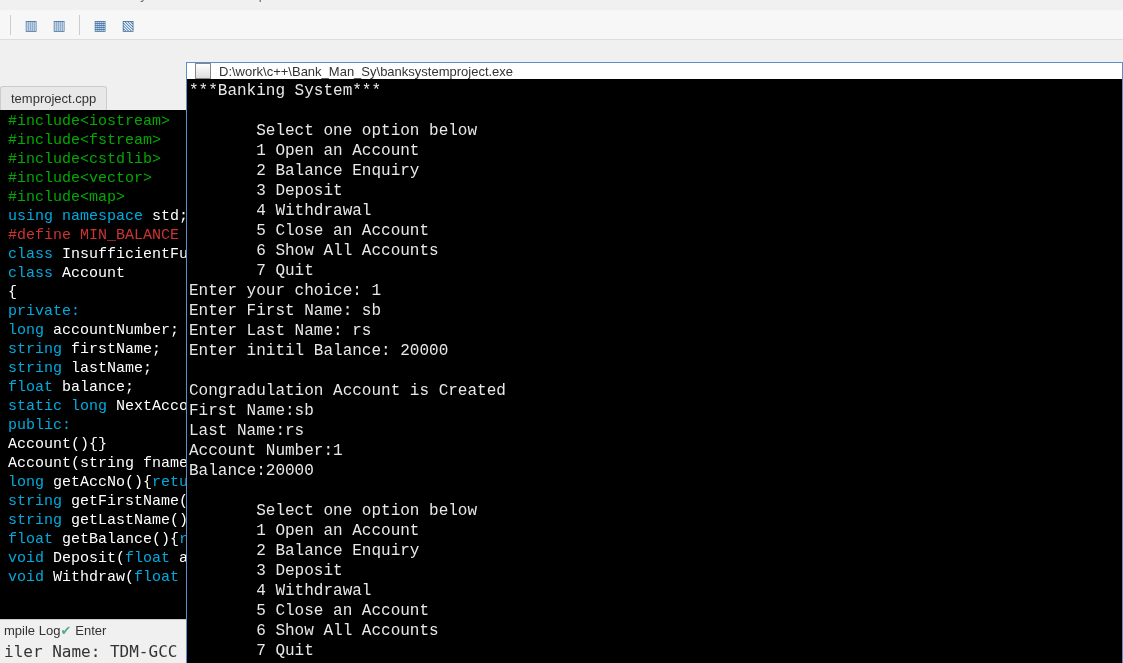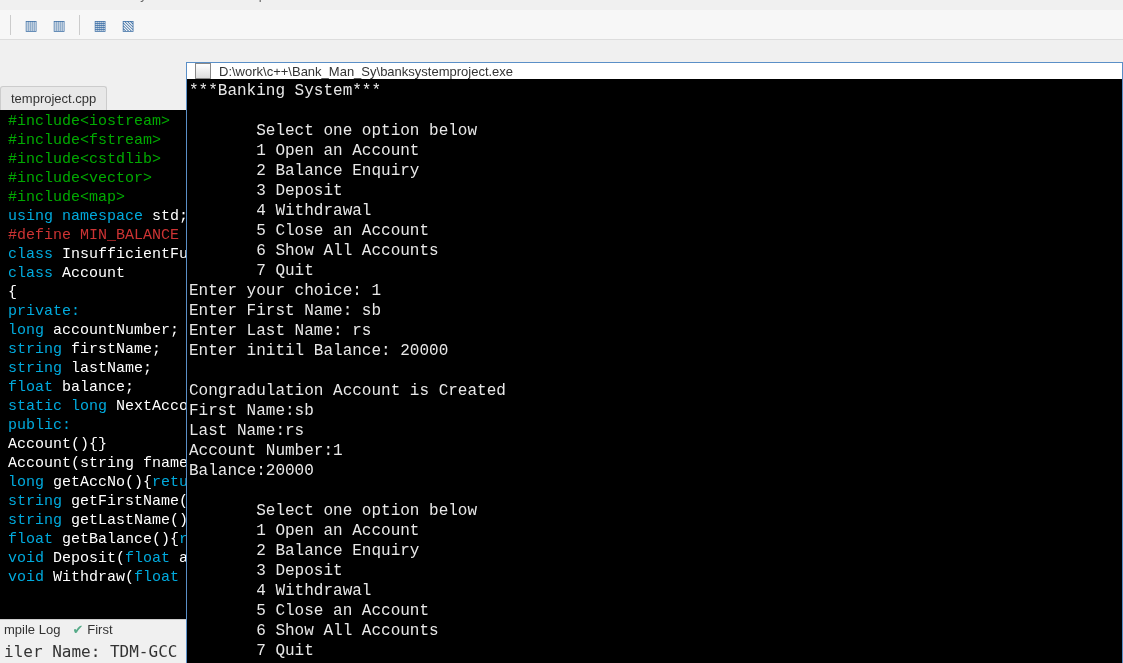--- a/index.html
+++ b/index.html
@@ -90,22 +90,21 @@
   .bottom-pane {
     background: #f0f0f0;
     border-top: 1px solid #ccc;
     height: 44px;
     font-size: 13px;
     display: flex;
     flex-direction: column;
   }
   .bottom-tabs {
     display: flex;
-    align-items: flex-start;
-    gap: 12px;
+    align-items: center;
     padding: 2px 4px;
     height: 22px;
   }
   .bottom-tab { display:flex; align-items:center; gap:4px; color:#333;}
   .checkmark { color:#5a8; }
   .bottom-row { padding: 2px 4px; color:#333; font-family: Consolas, monospace; font-size:16px;}
   .console-window {
     position: absolute;
     left: 186px; top: 22px;
     width: 937px; height: 641px;
@@ -200,21 +199,21 @@
 <span class="c-type">float</span> <span class="c-id">getBalance(){</span><span class="c-kw">r</span>
 <span class="c-type">void</span> <span class="c-id">Deposit(</span><span class="c-type">float</span><span class="c-id"> a</span>
 <span class="c-type">void</span> <span class="c-id">Withdraw(</span><span class="c-type">float</span><span class="c-id"> </span></div>
     <div class="bottom-pane">
       <div class="bottom-tabs">
         <div class="bottom-tab">
             <span>mpile Log</span>
           </div>
         <div class="bottom-tab">
             <span class="checkmark">✔</span>
-            <span>First</span>
+            <span>Enter</span>
           </div>
       </div>
       <div class="bottom-row">iler Name: TDM-GCC </div>
     </div>
   </div>
 
   <div class="console-window">
     <div class="console-title">
       <div class="prog-icon"></div>
       <span>D:\work\c++\Bank_Man_Sy\banksystemproject.exe</span>

